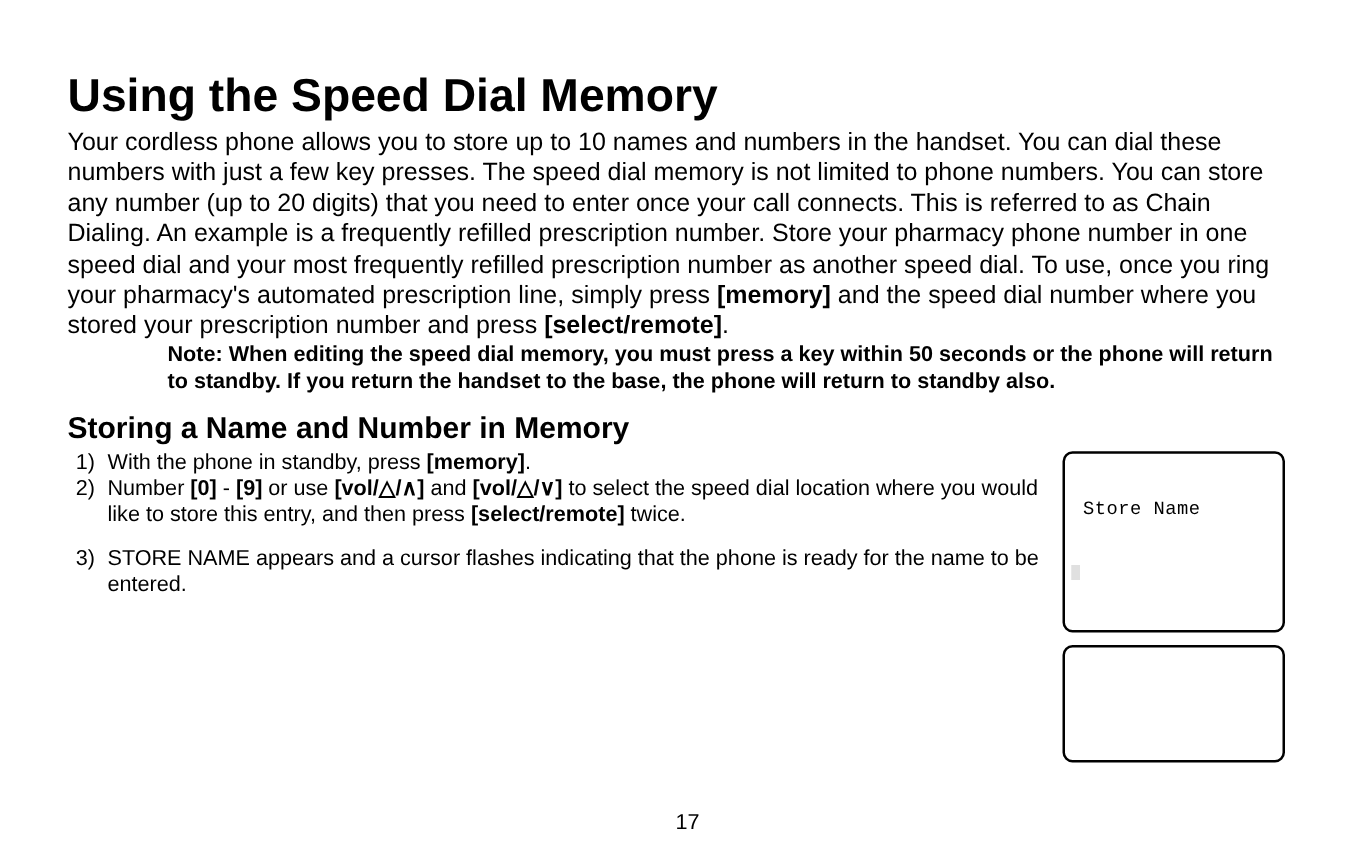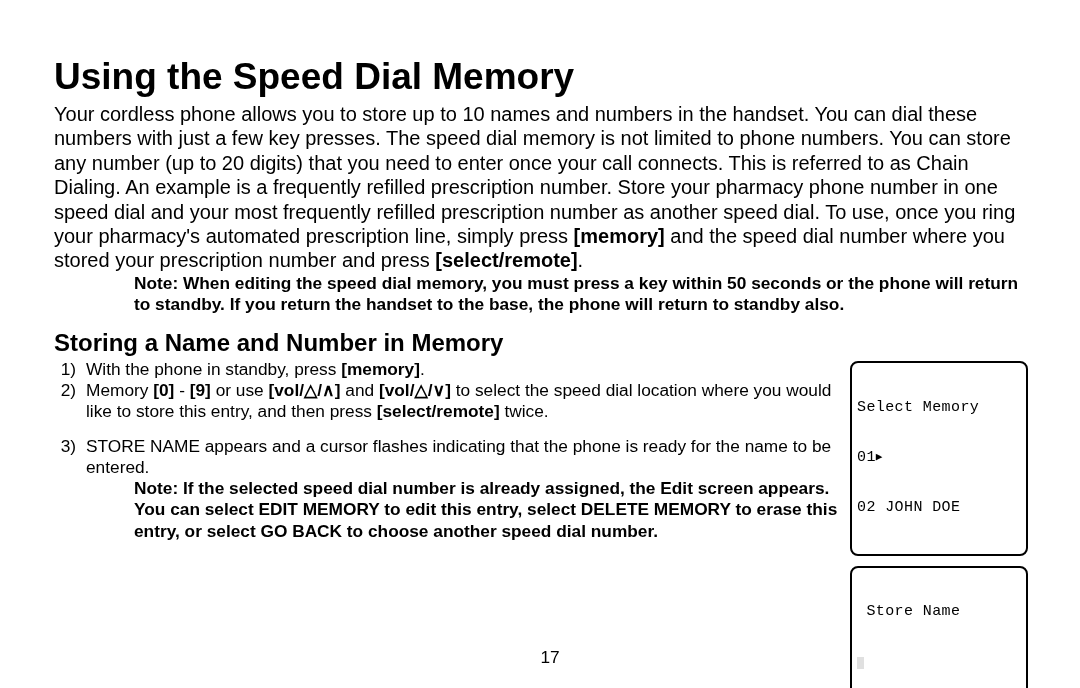--- a/index.html
+++ b/index.html
@@ -115,40 +115,34 @@
     <div class="step">
       <div class="num"><span class="num-inner">1)</span></div>
       <div class="txt">
         <span>With the phone in standby, press </span><span class="b">[memory]</span><span>.</span>
       </div>
     </div>
 
     <div class="step">
       <div class="num"><span class="num-inner">2)</span></div>
       <div class="txt">
-        <span>Memory </span><span class="b">[0]</span><span> - </span><span class="b">[9]</span><span> or use </span><span class="b">[vol/△/∧]</span><span> and </span><span class="b">[vol/△/∨]</span><span> to select the speed dial location where you would like to store this entry, and then press </span><span class="b">[select/remote]</span><span> twice.</span>
+        <span>Number </span><span class="b">[0]</span><span> - </span><span class="b">[9]</span><span> or use </span><span class="b">[vol/△/∧]</span><span> and </span><span class="b">[vol/△/∨]</span><span> to select the speed dial location where you would like to store this entry, and then press </span><span class="b">[select/remote]</span><span> twice.</span>
       </div>
     </div>
 
     <div class="gap"></div>
 
     <div class="step">
       <div class="num"><span class="num-inner">3)</span></div>
       <div class="txt">STORE NAME appears and a cursor flashes indicating that the phone is ready for the name to be entered.</div>
     </div>
   </div>
 
-  <div class="note2">Note: If the selected speed dial number is already assigned, the Edit screen appears. You can select EDIT MEMORY to edit this entry, select DELETE MEMORY to erase this entry, or select GO BACK to choose another speed dial number.</div>
 
   <div class="screens">
-    <div class="screen">
-      <span class="row"><span>Select Memory</span></span>
-      <span class="row"><span>01</span><span class="tri">▶</span></span>
-      <span class="row"><span>02 JOHN DOE</span></span>
-    </div>
 
     <div class="screen short2">
       <span class="row"><span> Store Name</span></span>
       <span class="row"><span class="cursor"></span></span>
     </div>
 
     <div class="screen">
       
       
       

